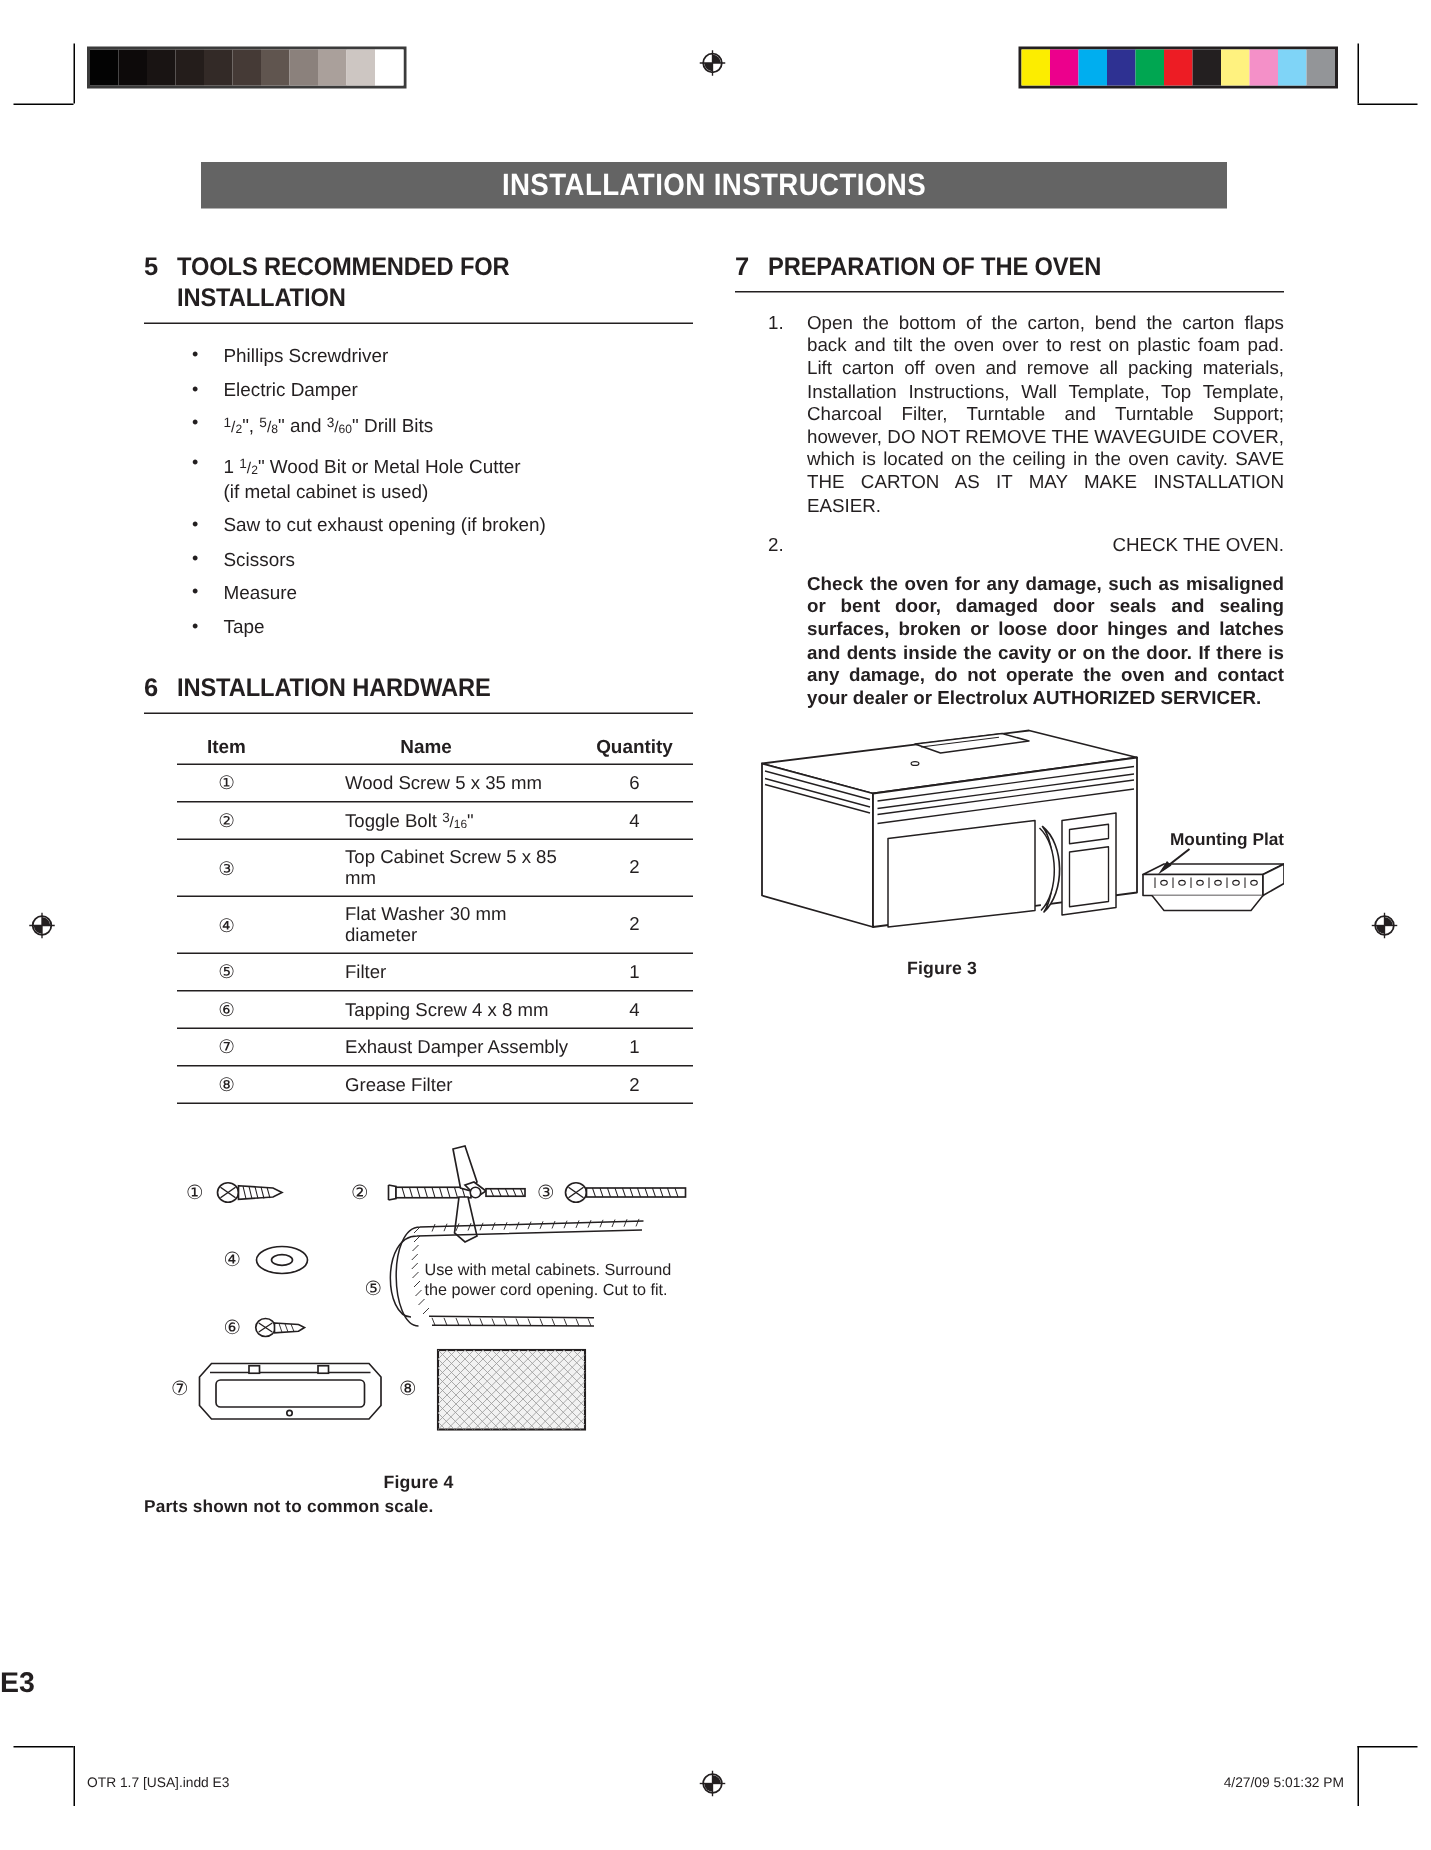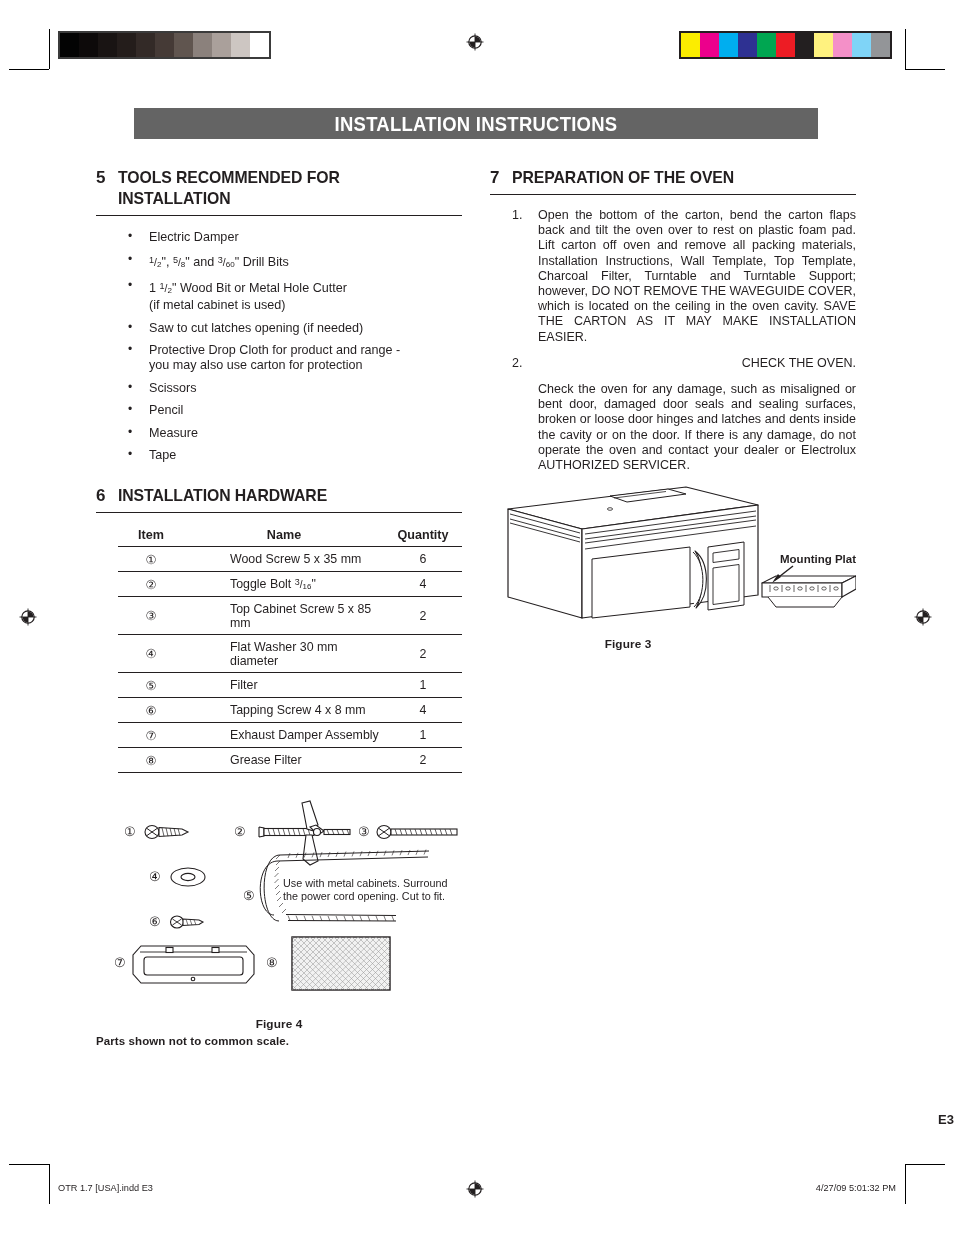--- a/index.html
+++ b/index.html
@@ -175,31 +175,31 @@
     margin-bottom: 11px;
     text-align: justify;
   }
   ol.steps > li .idx {
     position: absolute;
     left: 0; top: 0;
     width: 20px;
     text-align: left;
   }
   ol.steps > li p { margin: 0; }
-  ol.steps > li p + p { margin-top: 11px; }
+  ol.steps > li p + p { margin-top: 11px; font-weight: bold; }
   .nojust { text-align: right; }
 
   
   .pageno {
     position: absolute;
     left: 0; right: 0;
     top: 1112px;
-    text-align: right;
-    font-weight: bold;
-    font-size: 13px;
+    text-align: left;
+    font-weight: bold;
+    font-size: 19px;
   }
 
   
   .footer-left {
     position: absolute;
     left: 58px; top: 1183px;
     font-size: 9.2px;
     color: #231f20;
   }
   .footer-right {
@@ -293,27 +293,26 @@
 
     <div class="col-left">
 
       <div>
         <div class="sec">
           <div class="sec-num">5</div>
           <div class="sec-title">TOOLS RECOMMENDED FOR INSTALLATION</div>
         </div>
         <div class="sec-rule"></div>
         <ul class="tools" id="tools-list">
+            <li>Phillips Screwdriver</li>
             <li>Electric Damper</li>
             <li><span class="frac"><sup>1</sup>/<sub>2</sub></span>", <span class="frac"><sup>5</sup>/<sub>8</sub></span>" and <span class="frac"><sup>3</sup>/<sub>60</sub></span>" Drill Bits</li>
             <li>1 <span class="frac"><sup>1</sup>/<sub>2</sub></span>" Wood Bit or Metal Hole Cutter<br>(if metal cabinet is used)</li>
-            <li>Saw to cut latches opening (if needed)</li>
-            <li>Protective Drop Cloth for product and range -<br>you may also use carton for protection</li>
+            <li>Saw to cut exhaust opening (if broken)</li>
             <li>Scissors</li>
-            <li>Pencil</li>
             <li>Measure</li>
             <li>Tape</li>
           </ul>
       </div>
 
       <div style="margin-top:22px;">
         <div class="sec">
           <div class="sec-num">6</div>
           <div class="sec-title">INSTALLATION HARDWARE</div>
         </div>

